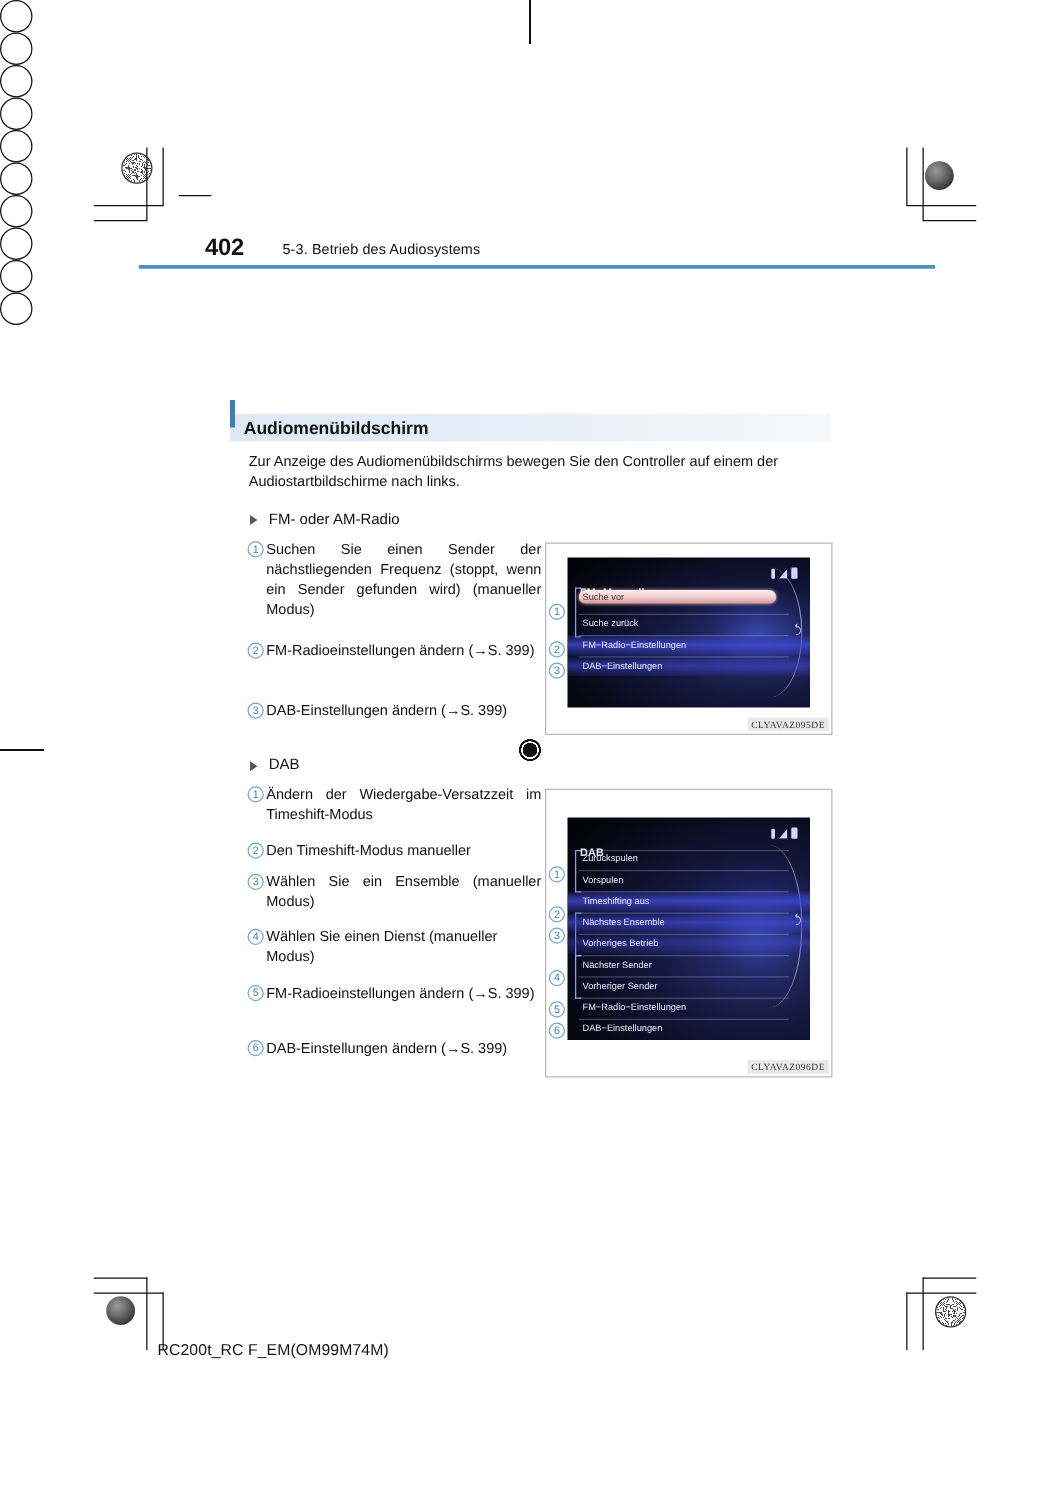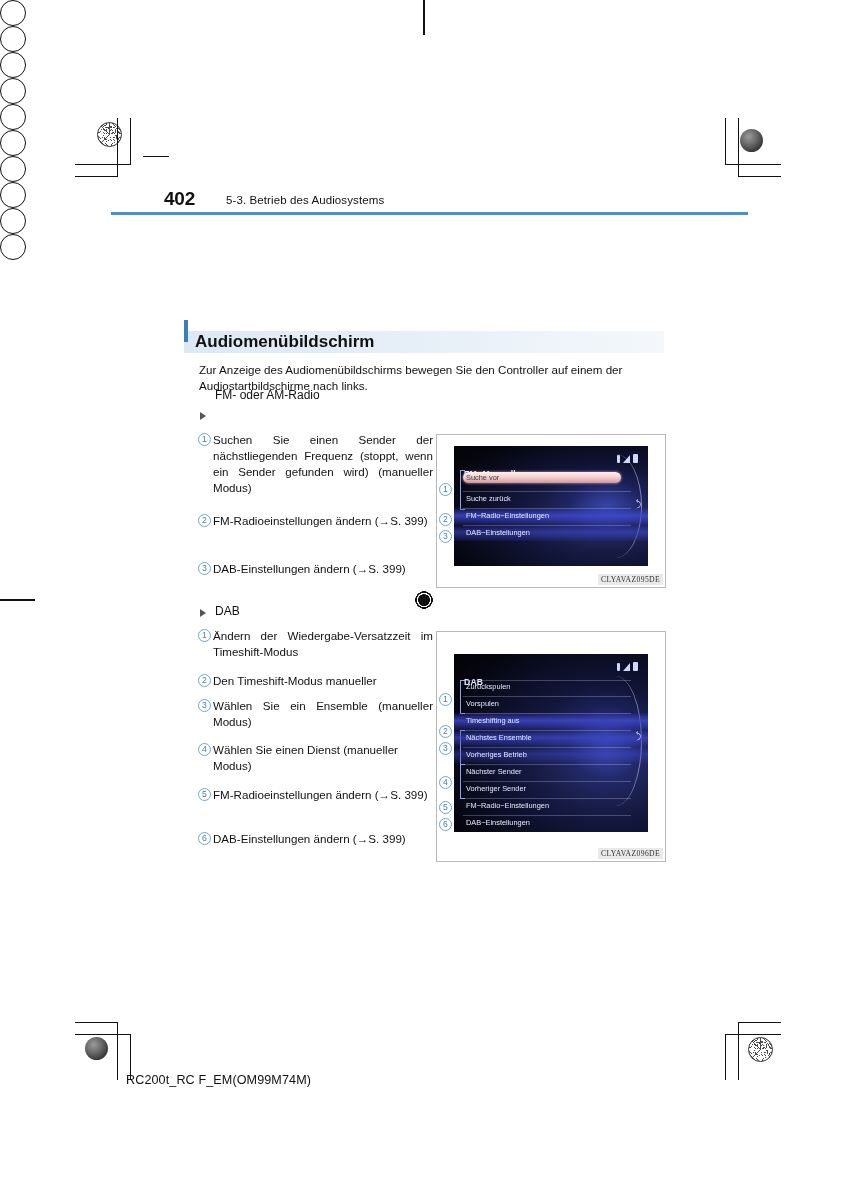--- a/index.html
+++ b/index.html
@@ -58,21 +58,21 @@
     margin:0;position:absolute;left:10px;top:7px;width:460px;
     font-size:11.6px;line-height:15.6px;color:#111;
   }
 
   
   .subhead{
     position:absolute;left:184px;top:331px;width:480px;height:22px;
     background:linear-gradient(90deg,#dce9f4 0%,#e8f0f8 55%,#f4f8fb 100%);
   }
   .subhead .tick{position:absolute;left:0;top:0;width:4px;height:22px;background:#3a7fb5;}
-  .subhead span{position:absolute;left:11px;top:50%;transform:translateY(-50%);font-size:17px;font-weight:600;color:#111;}
+  .subhead span{position:absolute;left:11px;top:50%;transform:translateY(-50%);font-size:14px;font-weight:600;color:#111;}
 
   
   .para{
     position:absolute;left:199px;top:362px;width:462px;
     font-size:11.6px;line-height:16px;color:#111;
   }
 
   
   .tri{
     position:absolute;width:0;height:0;
@@ -228,21 +228,21 @@
 
 
   <div class="subhead">
     <span class="tick"></span>
     <span>Audiomenübildschirm</span>
   </div>
 
   <div class="para">Zur Anzeige des Audiomenübildschirms bewegen Sie den Controller auf einem der Audiostartbildschirme nach links.</div>
 
   <div class="tri" style="left:200px;top:412px;"></div>
-  <div class="trilabel" style="left:215px;top:388px;">FM- oder AM-Radio</div>
+  <div class="trilabel" style="left:215px;top:408px;">FM- oder AM-Radio</div>
 
   <div class="numitem" style="left:198px;top:432px;">
     <span class="circ">1</span>
     <span class="txt just">Suchen Sie einen Sender der nächstliegenden Frequenz (stoppt, wenn ein Sender gefunden wird) (manueller Modus)</span>
   </div>
   <div class="numitem" style="left:198px;top:513px;">
     <span class="circ">2</span>
     <span class="txt just">FM-Radioeinstellungen ändern (→S. 399)</span>
   </div>
   <div class="numitem" style="left:198px;top:561px;">

